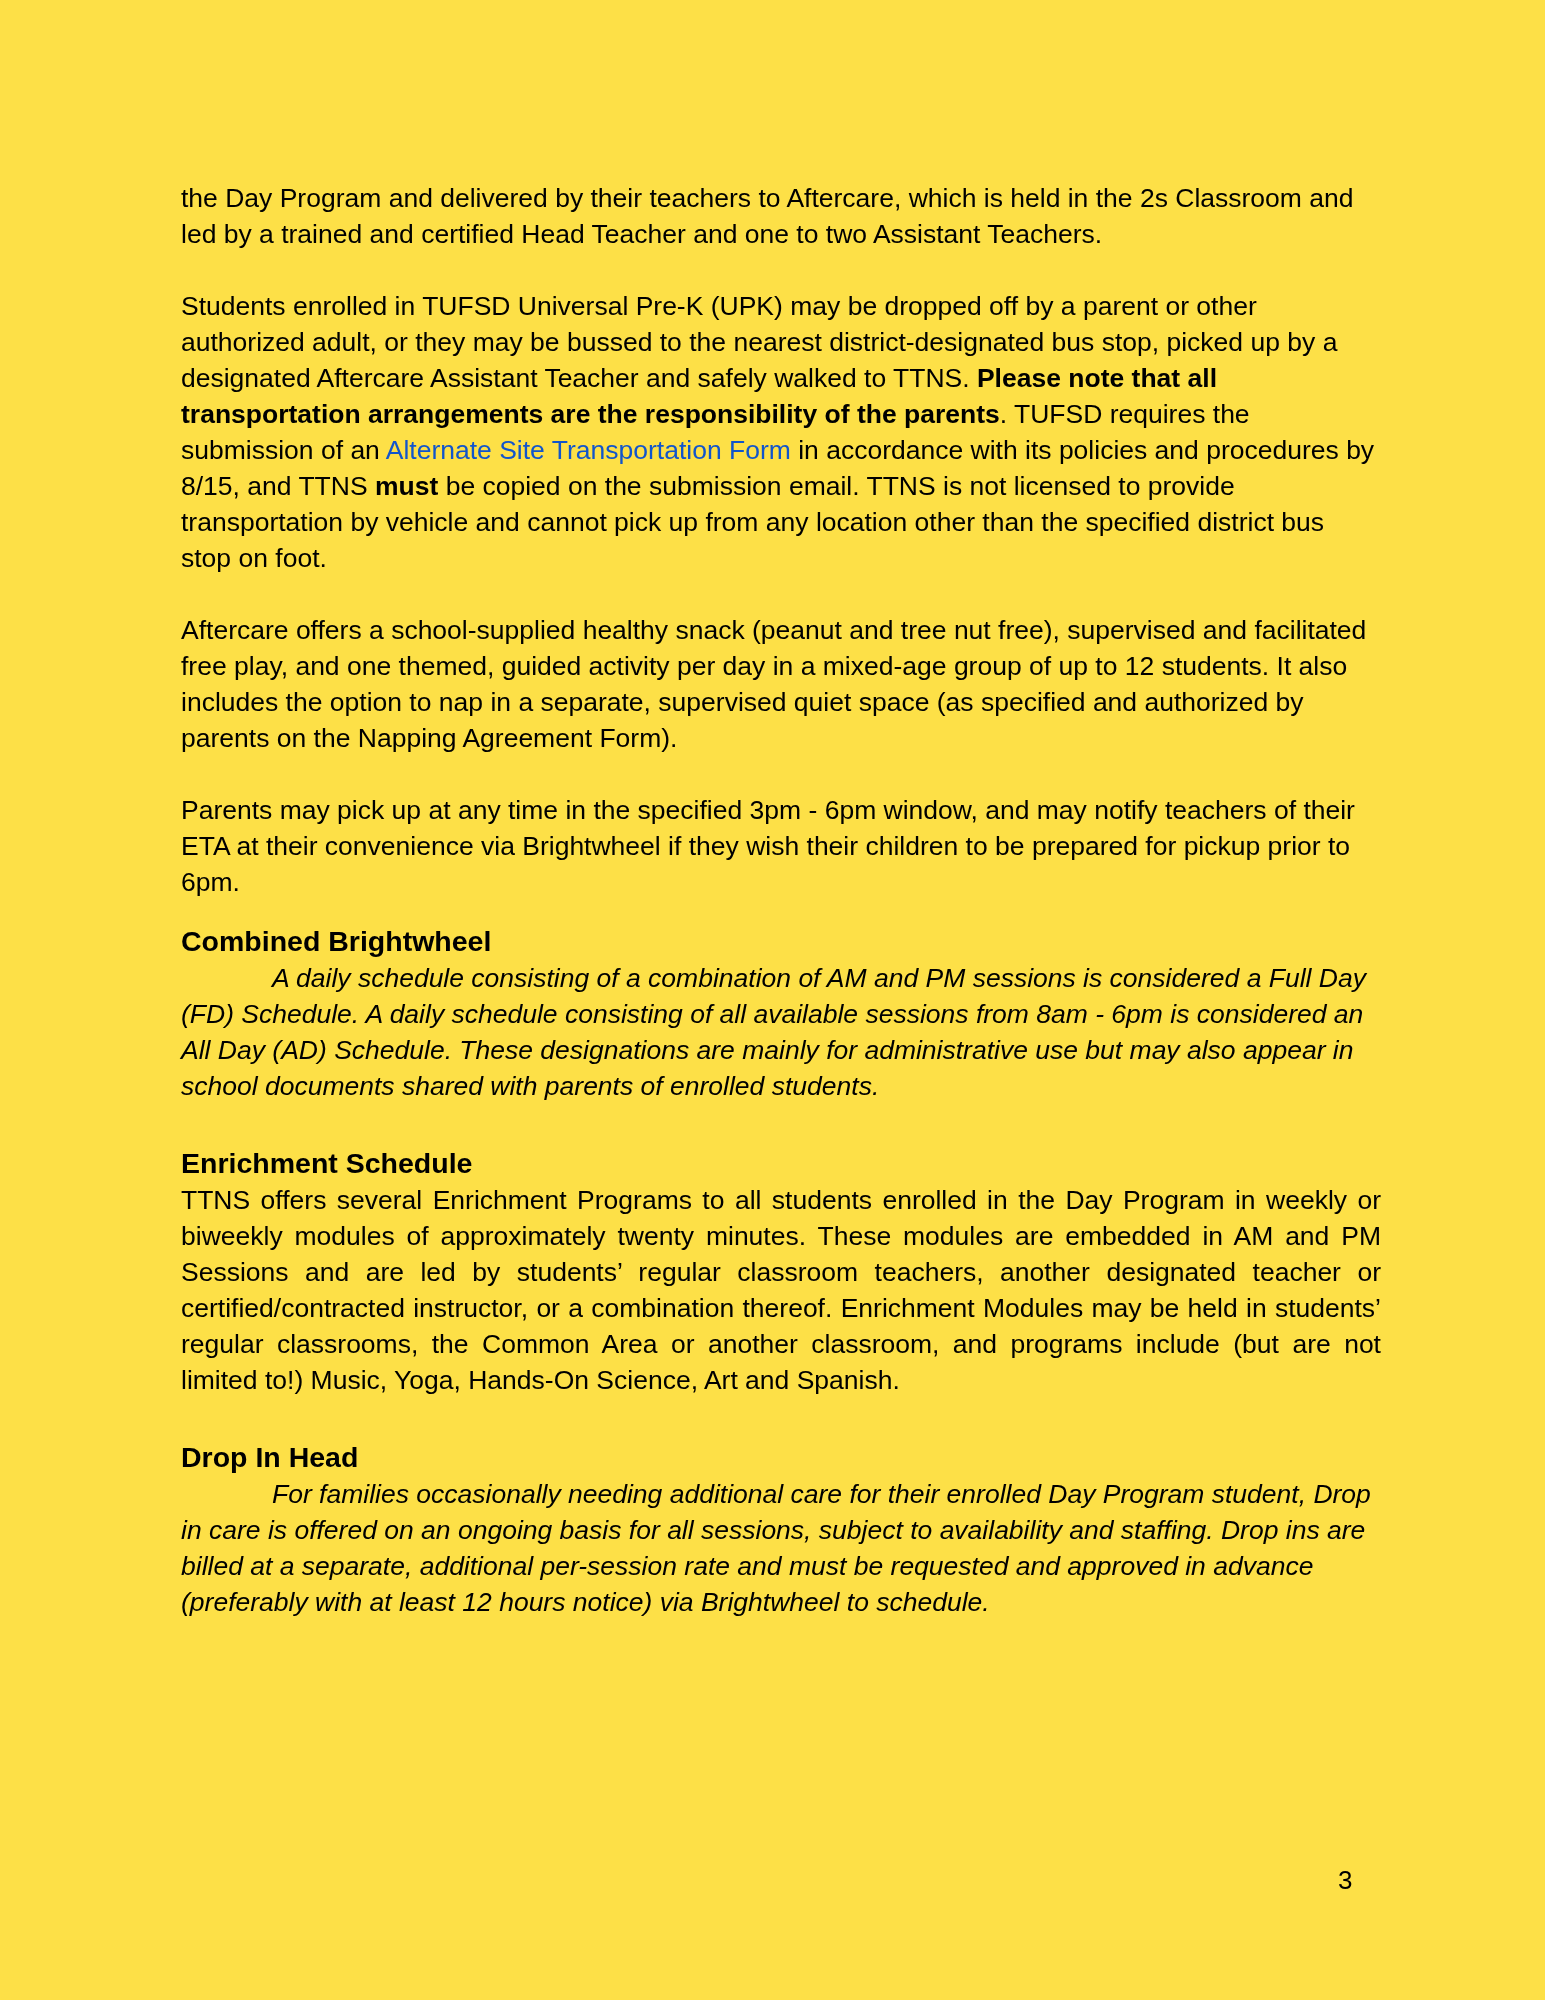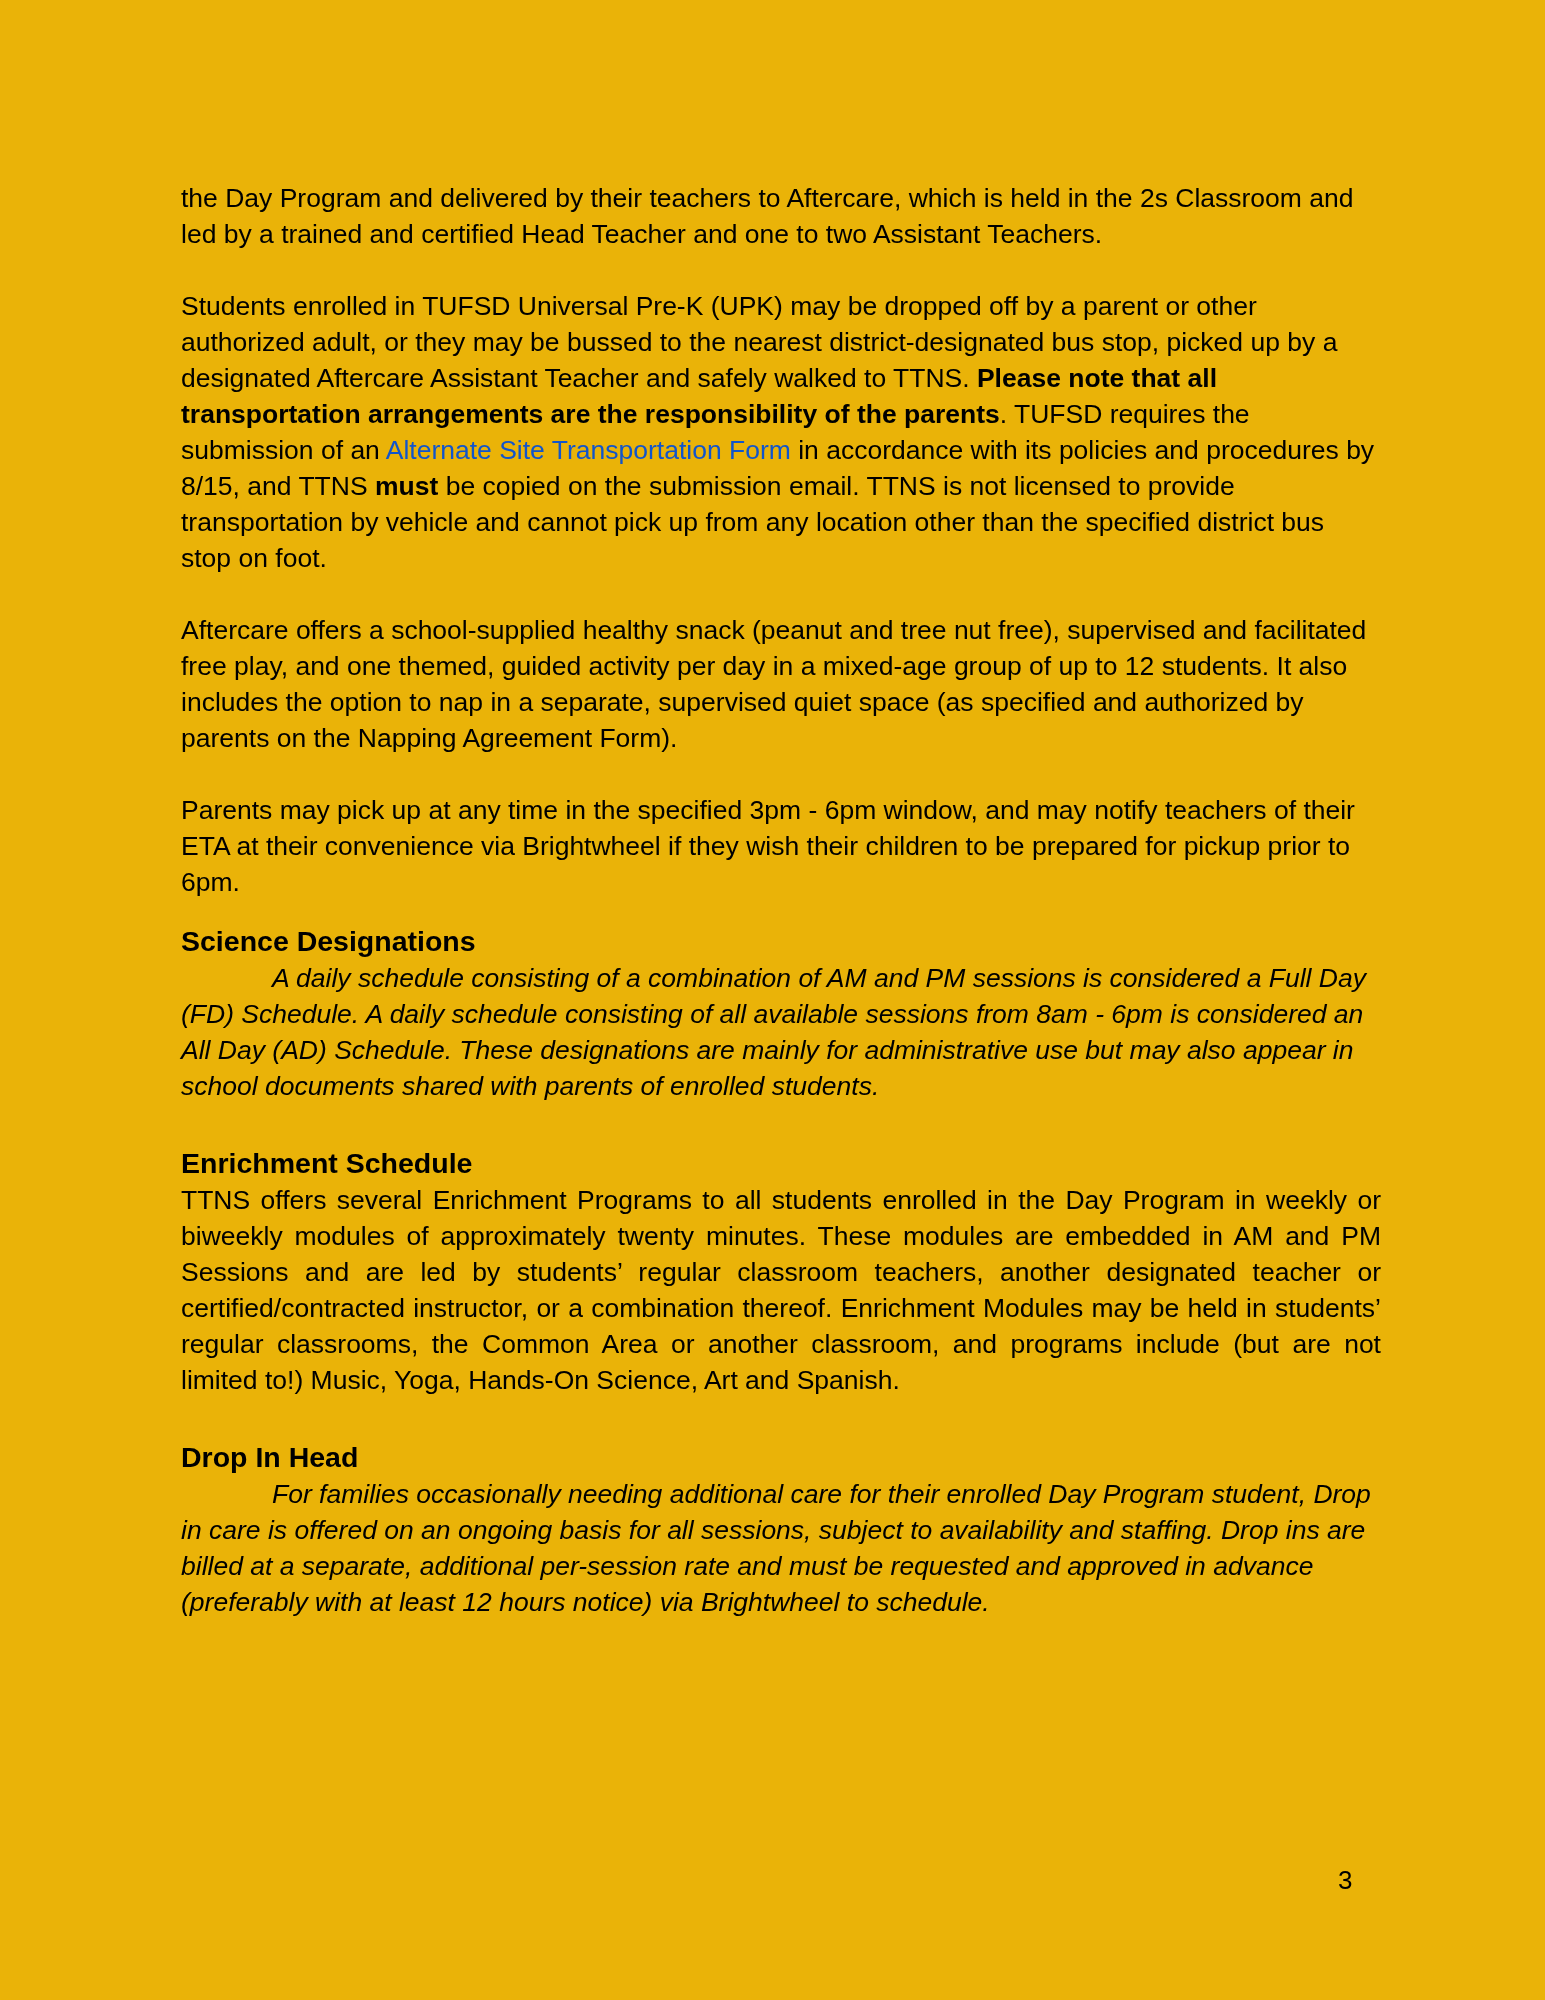--- a/index.html
+++ b/index.html
@@ -14,21 +14,21 @@
       overflow: hidden;
       font-family: "Liberation Sans", sans-serif;
       color: #000000;
     }
     .page {
       position: absolute;
       left: 0;
       top: 0;
       width: 1545px;
       height: 2000px;
-      background: #eab308;
+      background: #fde047;
     }
     .content {
       position: absolute;
       left: 181px;
       top: 180px;
       width: 1200px;
       font-size: 26.5px;
       line-height: 36px;
     }
     p {
@@ -67,21 +67,21 @@
 
     <p class="para">the Day Program and delivered by their teachers to Aftercare, which is held in the 2s Classroom and led by a trained and certified Head Teacher and one to two Assistant Teachers.</p>
 
     <p class="para"><span>Students enrolled in TUFSD Universal Pre-K (UPK) may be dropped off by a parent or other authorized adult, or they may be bussed to the nearest district-designated bus stop, picked up by a designated Aftercare Assistant Teacher and safely walked to TTNS. </span><span class="bold">Please note that all transportation arrangements are the responsibility of the parents</span><span>. TUFSD requires the submission of an </span><a class="link">Alternate Site Transportation Form</a><span> in accordance with its policies and procedures by 8/15, and TTNS </span><span class="bold">must</span><span> be copied on the submission email. TTNS is not licensed to provide transportation by vehicle and cannot pick up from any location other than the specified district bus stop on foot.</span></p>
 
     <p class="para">Aftercare offers a school-supplied healthy snack (peanut and tree nut free), supervised and facilitated free play, and one themed, guided activity per day in a mixed-age group of up to 12 students. It also includes the option to nap in a separate, supervised quiet space (as specified and authorized by parents on the Napping Agreement Form).</p>
 
     <p class="para gap-small">Parents may pick up at any time in the specified 3pm - 6pm window, and may notify teachers of their ETA at their convenience via Brightwheel if they wish their children to be prepared for pickup prior to 6pm.</p>
 
     <div class="section">
-      <h2 class="heading">Science Designations</h2>
+      <h2 class="heading">Combined Brightwheel</h2>
       <p class="indent">A daily schedule consisting of a combination of AM and PM sessions is considered a Full Day (FD) Schedule. A daily schedule consisting of all available sessions from 8am - 6pm is considered an All Day (AD) Schedule. These designations are mainly for administrative use but may also appear in school documents shared with parents of enrolled students.</p>
     </div>
 
     <div class="section">
       <h2 class="heading">Enrichment Schedule</h2>
       <p class="justify">TTNS offers several Enrichment Programs to all students enrolled in the Day Program in weekly or biweekly modules of approximately twenty minutes. These modules are embedded in AM and PM Sessions and are led by students’ regular classroom teachers, another designated teacher or certified/contracted instructor, or a combination thereof. Enrichment Modules may be held in students’ regular classrooms, the Common Area or another classroom, and programs include (but are not limited to!) Music, Yoga, Hands-On Science, Art and Spanish.</p>
     </div>
 
     <div class="section">
       <h2 class="heading">Drop In Head</h2>

